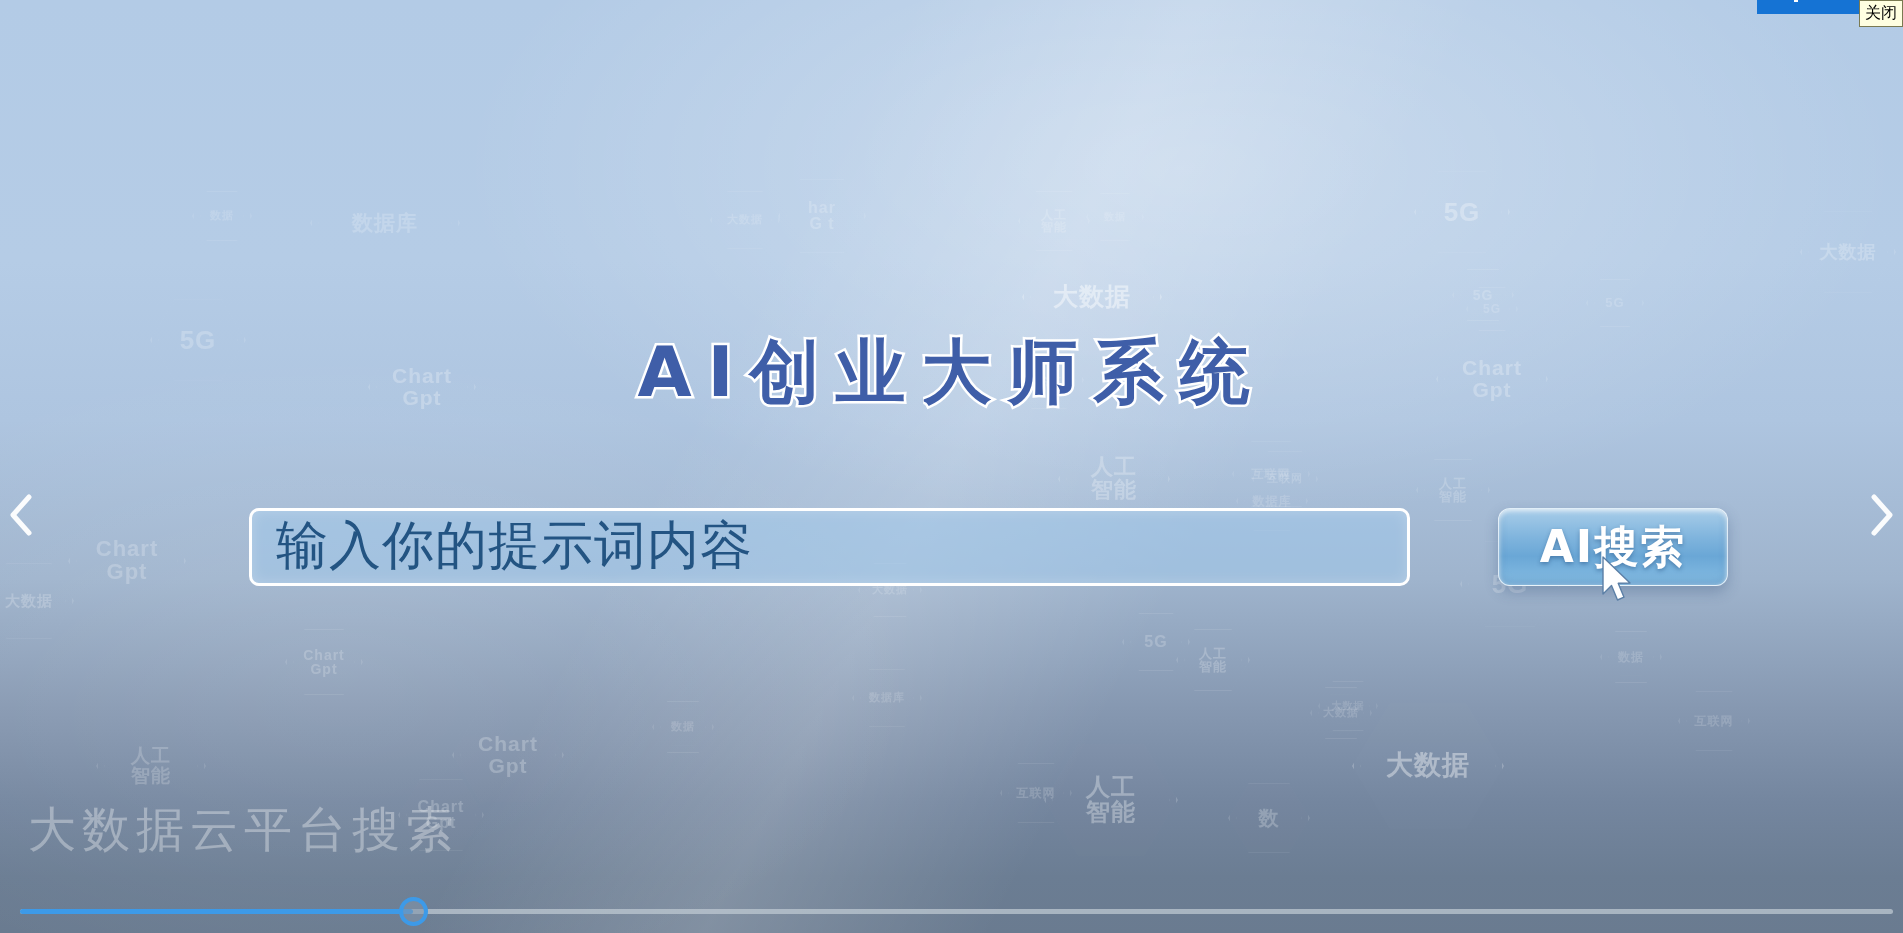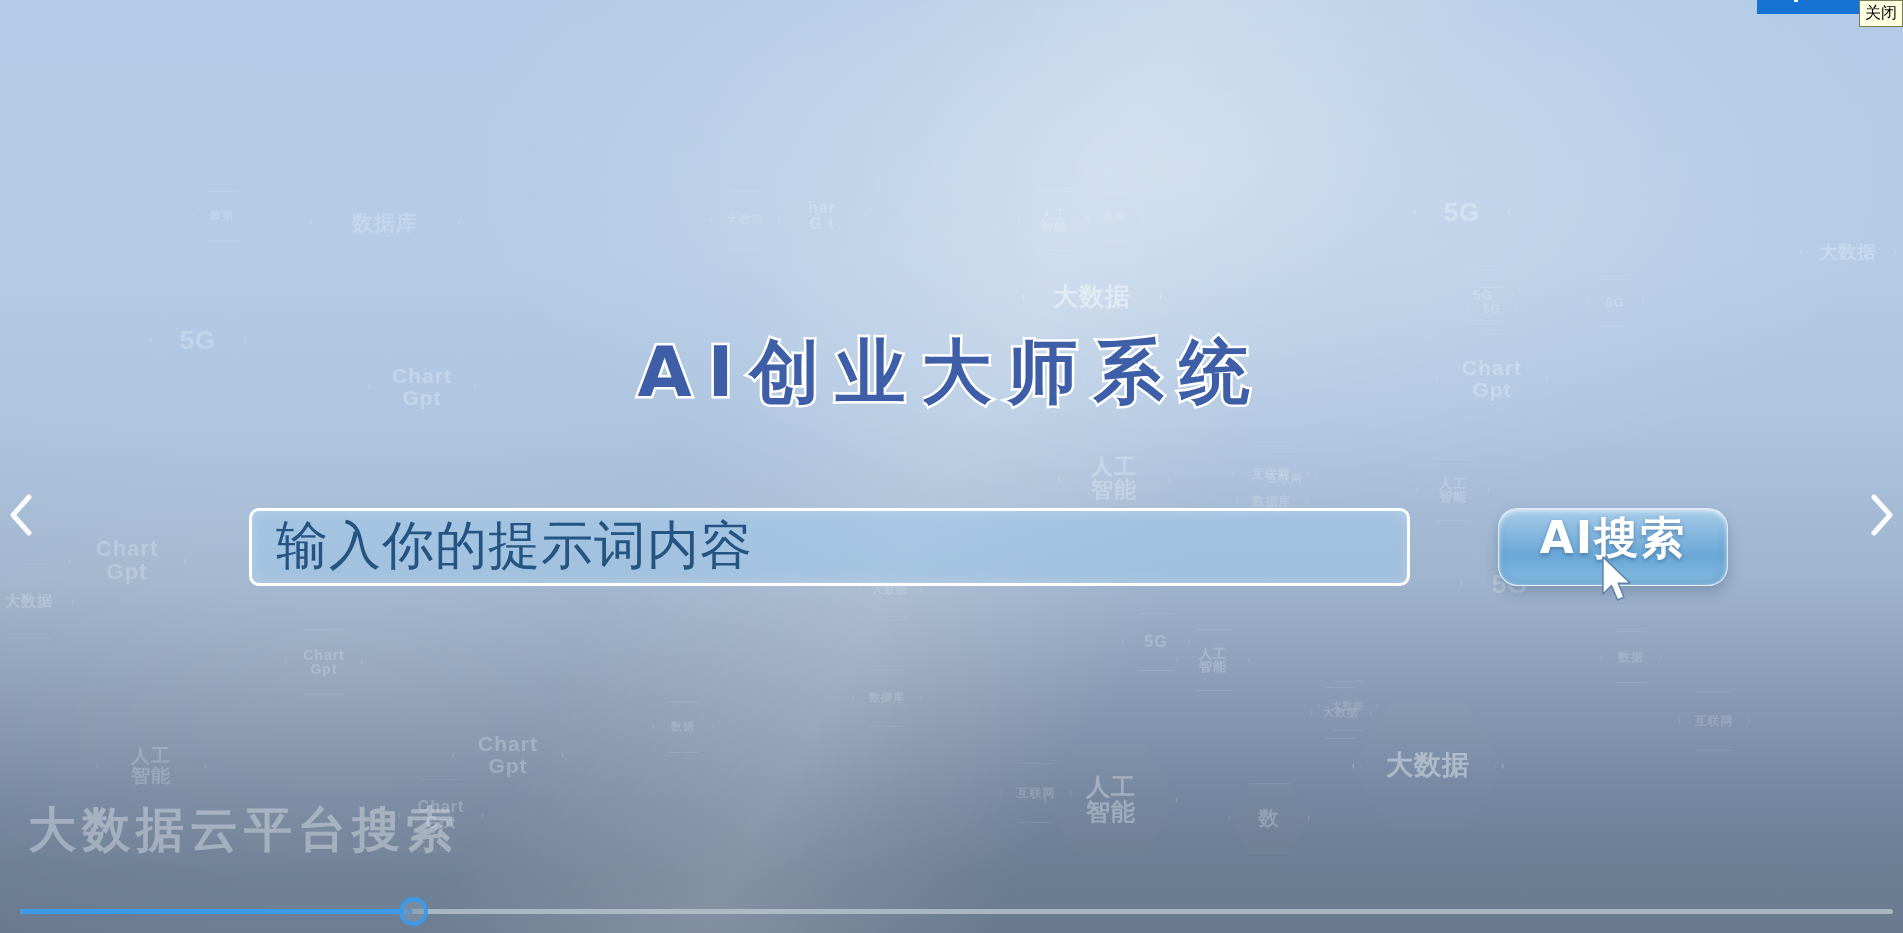--- a/index.html
+++ b/index.html
@@ -81,25 +81,25 @@
   }
   #promptbox .ph{
     font-family:"DejaVu Sans", sans-serif;
     font-size:52px; font-weight:400;
     color:#1d4f7e; letter-spacing:1px;
     opacity:.95; white-space:nowrap;
   }
   #aibtn{
     position:relative;
     width:230px; height:78px;
-    border-radius:20px;
+    border-radius:12px;
     border:1px solid rgba(255,255,255,.75);
     background:linear-gradient(180deg,#a8cde9 0%, #7fb4dd 38%, #6aa7d6 62%, #86bde3 100%);
     box-shadow:0 6px 14px rgba(40,70,110,.28), inset 0 2px 5px rgba(255,255,255,.75), inset 0 -4px 8px rgba(50,100,150,.25);
-    display:flex; align-items:flex-start; justify-content:center;
+    display:flex; align-items:center; justify-content:center;
     cursor:pointer;
   }
   #aibtn .lbl{
     font-family:"DejaVu Sans", sans-serif;
     font-size:44px; font-weight:700; color:#ffffff;
     letter-spacing:2px;
     text-shadow:0 2px 4px rgba(30,70,120,.45);
     white-space:nowrap;
   }
 
@@ -113,21 +113,21 @@
     display:flex; align-items:center; justify-content:center;
     cursor:pointer; z-index:30;
   }
   #navleft{ left:2px; }
   #navright{ right:2px; }
 
   
   #botmark{
     position:absolute; left:28px; top:798px;
     font-family:"DejaVu Sans", sans-serif;
-    font-size:48px; font-weight:700;
+    font-size:48px; font-weight:400;
     color:rgba(255,255,255,.34);
     letter-spacing:6px; white-space:nowrap;
     user-select:none;
   }
 
   
   #sliderbar{
     position:absolute; left:0; bottom:0; width:1903px; height:44px;
   }
   #track{

